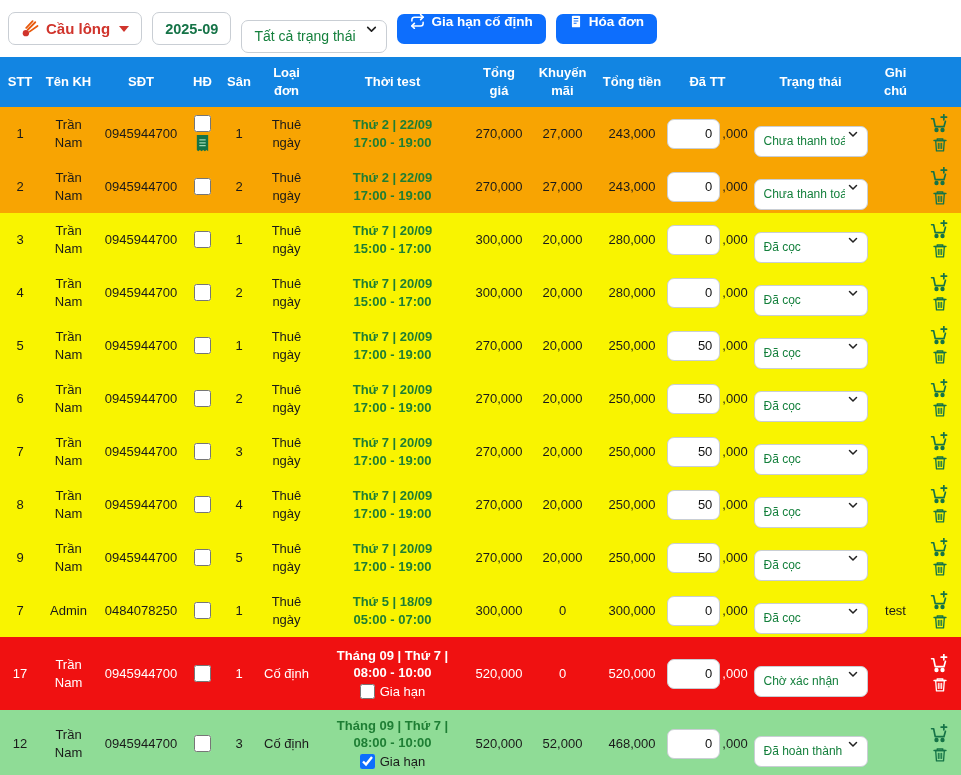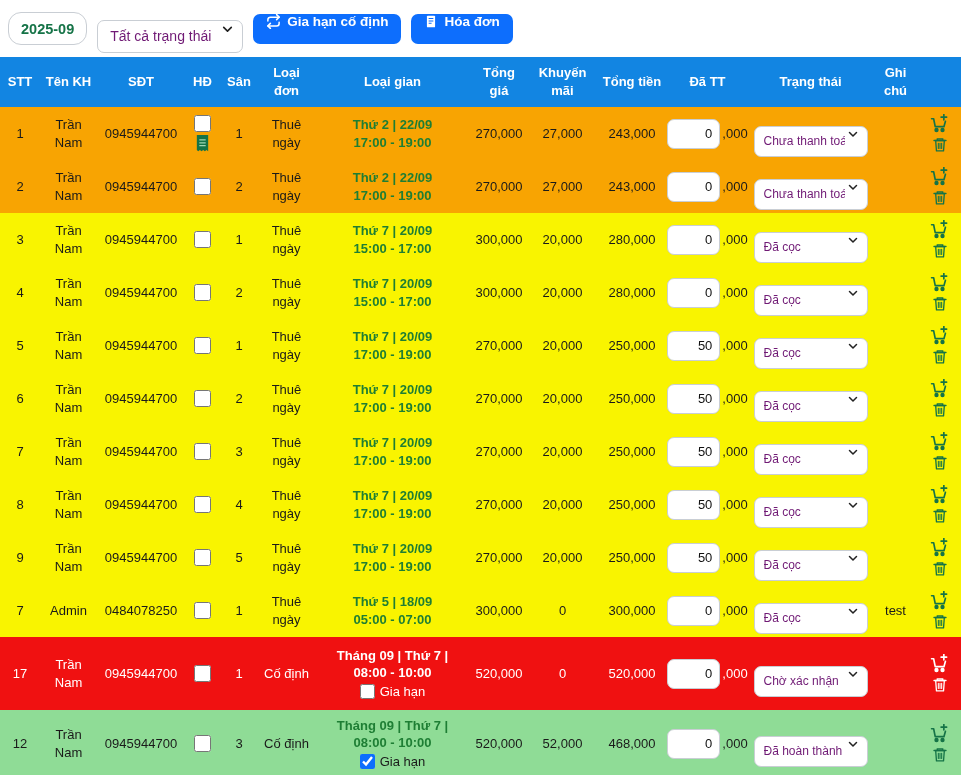--- a/index.html
+++ b/index.html
@@ -7,25 +7,25 @@
   #app { width:961px; height:775px; overflow:hidden; background:#fff; }
 
   
   .toolbar { display:flex; align-items:center; gap:10px; padding:9px 8px; height:57px; }
   .tb-box { display:flex; align-items:center; gap:7px; background:#fff; border:1px solid #c9ced4;
             border-radius:7px; height:33px; padding:0 12px; }
   .sport-btn { cursor:pointer; }
   .sport-label { color:#d0342c; font-weight:700; font-size:15px; }
   .sport-caret { width:0; height:0; border-left:5px solid transparent; border-right:5px solid transparent;
                  border-top:6px solid #d0342c; margin-left:2px; }
-  .month-box { color:#157347; font-weight:700; font-size:14.5px;border-radius:13px; }
+  .month-box { color:#157347; font-weight:700; font-size:14.5px; }
   .select-wrap { position:relative; display:inline-block; }
   .select-wrap select { appearance:none; -webkit-appearance:none; background:#fff; border:1px solid #c9ced4;
                         border-radius:7px; height:33px; padding:0 30px 0 12px; font-size:14px;
-                        font-family:inherit; color:#701a75;margin-top:15px; }
+                        font-family:inherit; color:#15803d;margin-top:15px; }
   .select-wrap .chev { position:absolute; right:9px; top:50%; transform:translateY(-50%);
                        pointer-events:none; display:flex; }
   .blue-btn { display:flex; align-items:flex-start; gap:6px; background:#0d6efd; color:#fff; border:none;
               border-radius:7px; height:30px; padding:0 13px; font-weight:700; font-size:13.5px;
               font-family:inherit; cursor:pointer; }
 
   
   table { width:961px; border-collapse:collapse; table-layout:fixed; }
   thead tr { background:#1285e2; height:50px; }
   th { color:#fff; font-weight:700; font-size:13px; text-align:center; vertical-align:middle;
@@ -60,20 +60,30 @@
   .actions-inner { display:flex; flex-direction:column; align-items:center; gap:3px; }
   .action-icon { display:flex; color:#157347; cursor:pointer; }
   tr.theme-red .action-icon { color:#fff; }
 </style>
 </head>
 <body>
 
 <div id="app">
 
   <div class="toolbar">
+    <div class="tb-box sport-btn">
+      <span style="display:flex">
+        <svg width="18" height="18" viewBox="0 0 24 24">
+          <path d="M9 13L19 3M11.5 15.5L22 8M7 10.5L15.5 1.5" stroke="#e8590c" stroke-width="2.4" stroke-linecap="round" fill="none"></path>
+          <circle cx="6.5" cy="17.5" r="4.2" fill="#d0342c"></circle>
+        </svg>
+      </span>
+      <span class="sport-label">Cầu lông</span>
+      <span class="sport-caret"></span>
+    </div>
 
     <div class="tb-box month-box">
       <span>2025-09</span>
     </div>
 
     <span class="select-wrap">
       <select><option>Tất cả trạng thái</option></select>
       <span class="chev">
         <svg width="13" height="13" viewBox="0 0 24 24" fill="none" stroke="#222" stroke-width="3" stroke-linecap="round" stroke-linejoin="round">
             <path d="M5 9l7 7 7-7"></path>
@@ -122,21 +132,21 @@
         <col style="width:43px">
     </colgroup>
     <thead>
       <tr>
           <th>STT</th>
           <th>Tên KH</th>
           <th>SĐT</th>
           <th>HĐ</th>
           <th>Sân</th>
           <th>Loại đơn</th>
-          <th>Loại gian</th>
+          <th>Thời test</th>
           <th>Tổng giá</th>
           <th>Khuyến mãi</th>
           <th>Tổng tiền</th>
           <th>Đã TT</th>
           <th>Trạng thái</th>
           <th>Ghi chú</th>
           <th></th>
         </tr>
     </thead>
     <tbody>

